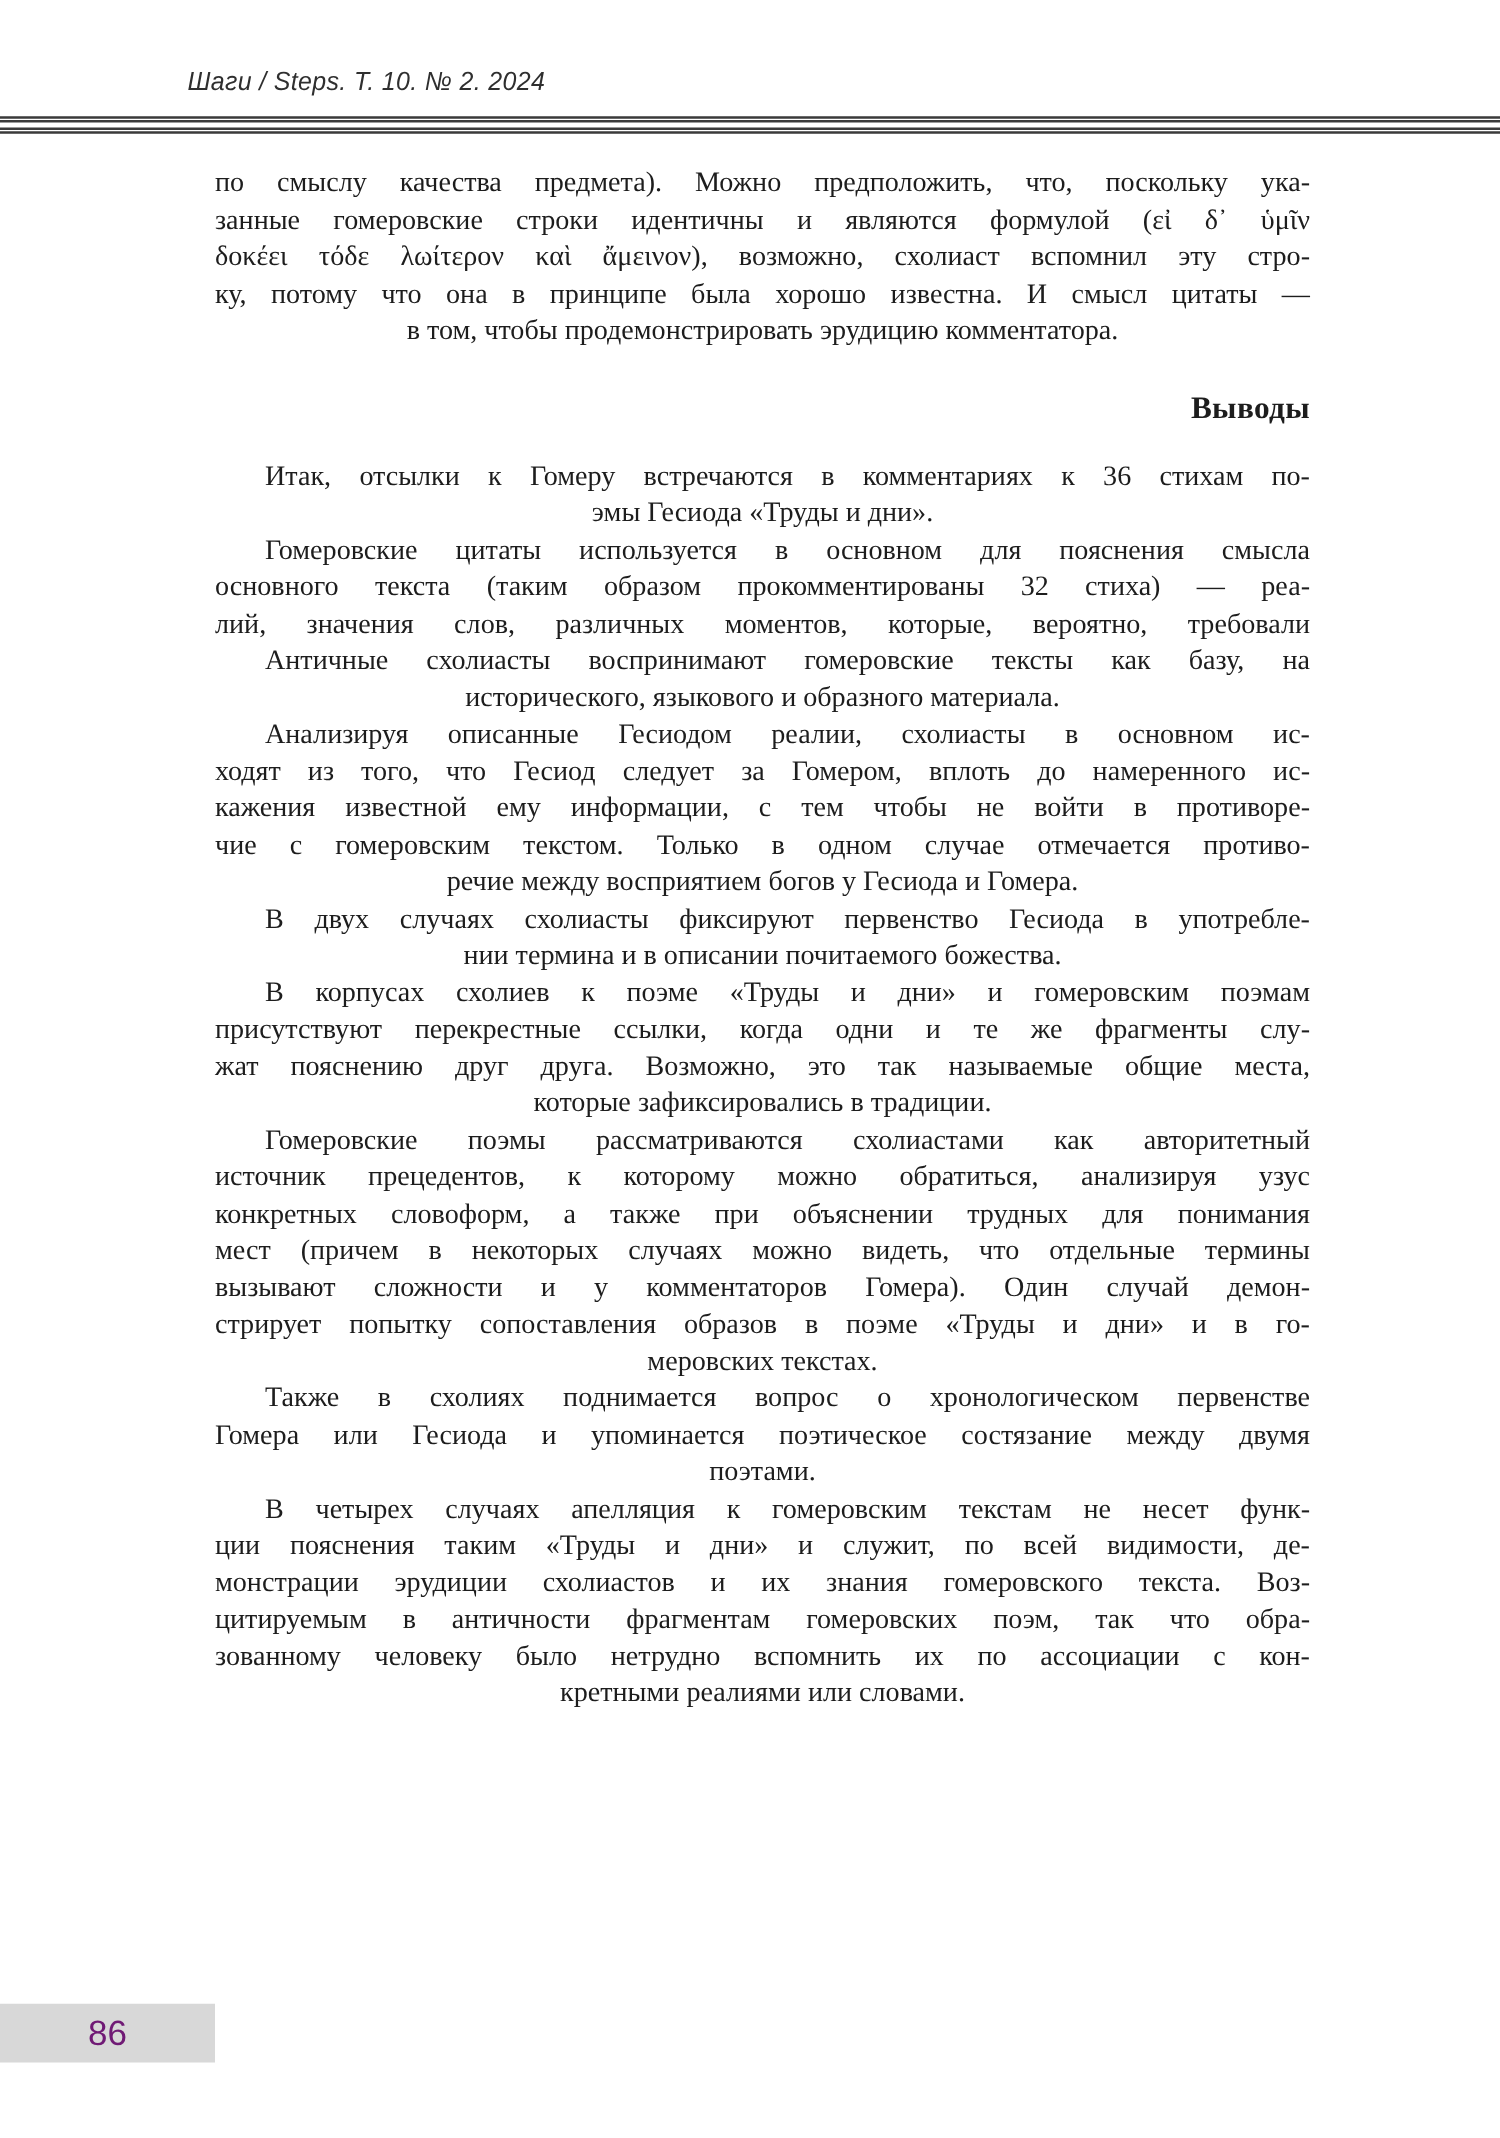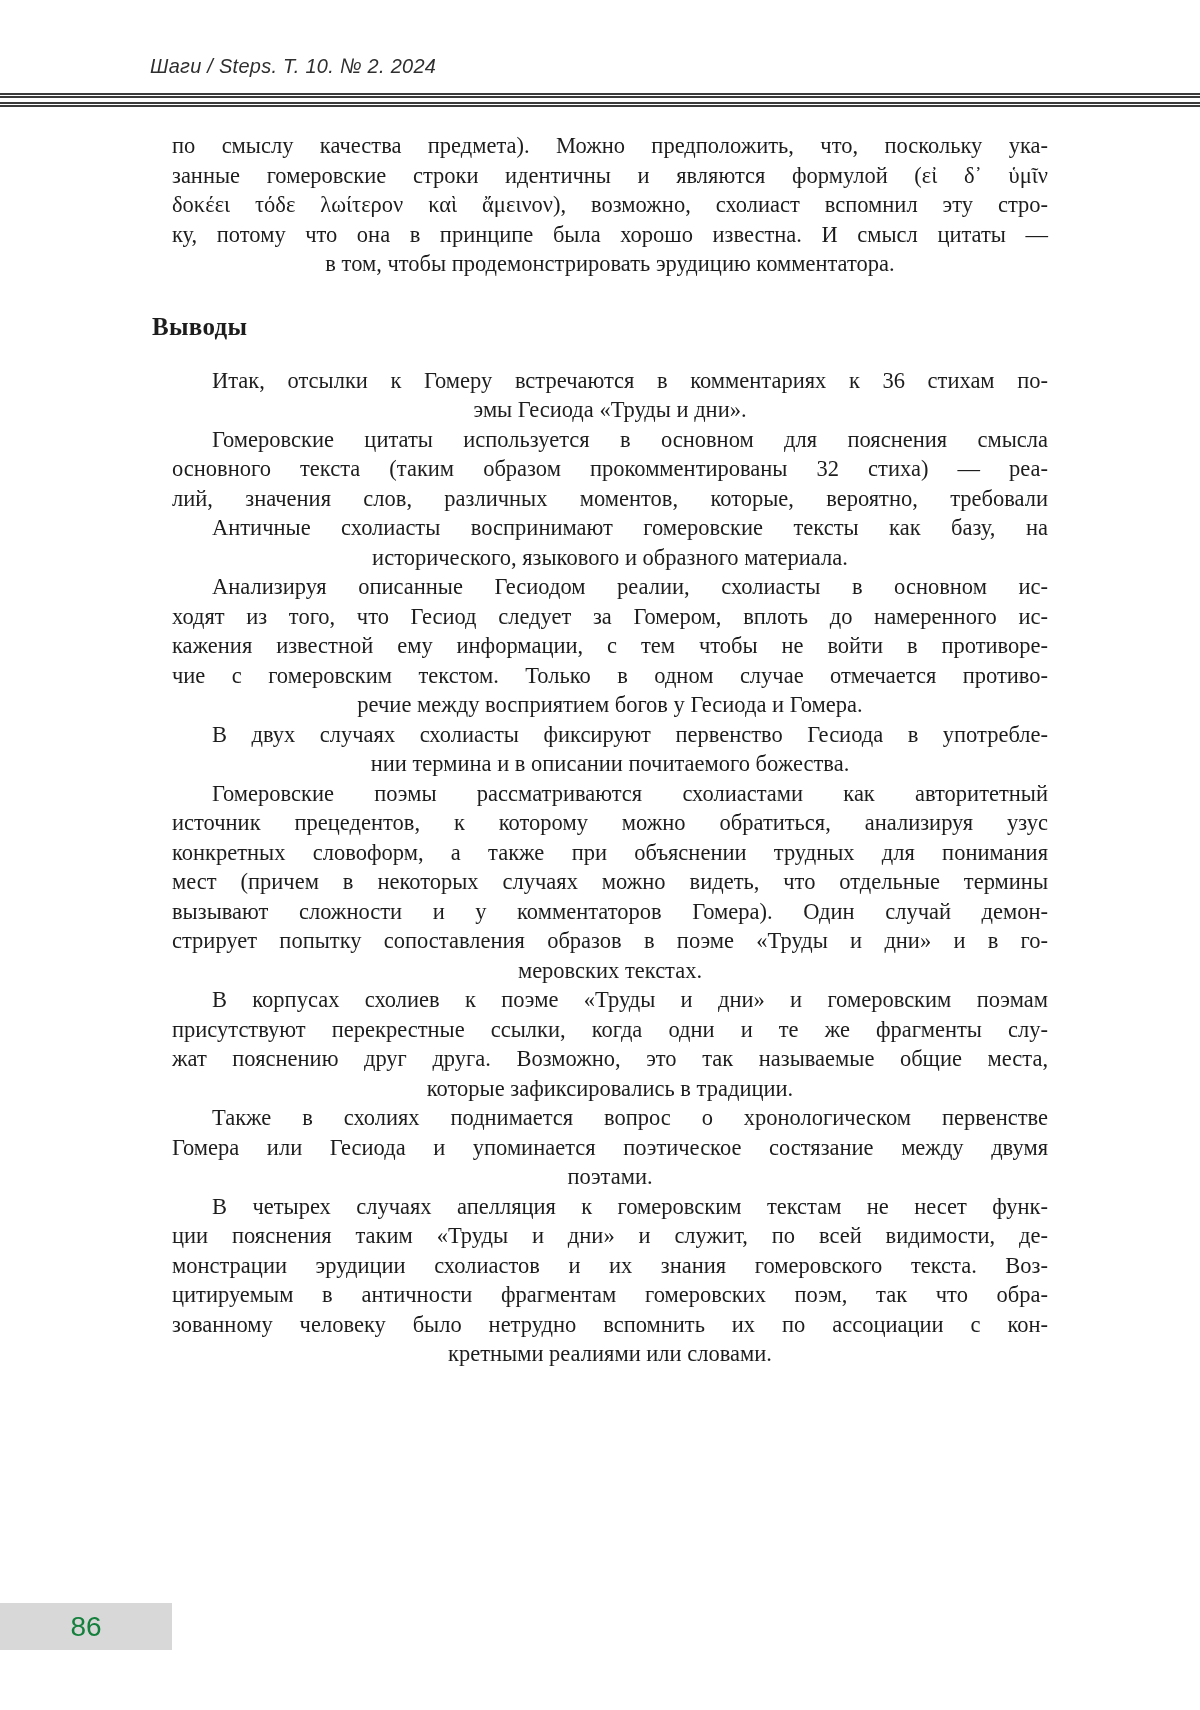--- a/index.html
+++ b/index.html
@@ -63,40 +63,40 @@
     margin-left: 20px;
   }
   .line.last {
     text-align: center;
     text-align-last: auto;
   }
   .line.first-indent {
     text-indent: 40px;
   }
   .section-heading {
-    text-align: left;
+    text-align: right;
     font-weight: bold;
     font-size: 25px;
     line-height: 30px;
     letter-spacing: 0.3px;
     margin: 33px 0 24px 0;
   }
   .footer-box {
     position: absolute;
     left: 0;
     top: 1603px;
     width: 172px;
     height: 47px;
     background: #d8d8d8;
     display: flex;
     align-items: center;
     justify-content: center;
     font-family: "Liberation Sans", sans-serif;
     font-size: 28px;
-    color: #15803d;
+    color: #701a75;
   }
 </style>
 </head>
 <body>
 
 <div class="page">
 
   <div class="journal-header">Шаги / Steps. Т. 10. № 2. 2024</div>
 
   <div class="rules">
@@ -131,33 +131,33 @@
         <div class="line">ходят из того, что Гесиод следует за Гомером, вплоть до намеренного ис-</div>
         <div class="line">кажения известной ему информации, с тем чтобы не войти в противоре-</div>
         <div class="line">чие с гомеровским текстом. Только в одном случае отмечается противо-</div>
         <div class="line last">речие между восприятием богов у Гесиода и Гомера.</div>
       </div>
       <div class="paragraph">
         <div class="line first-indent">В двух случаях схолиасты фиксируют первенство Гесиода в употребле-</div>
         <div class="line last">нии термина и в описании почитаемого божества.</div>
       </div>
       <div class="paragraph">
+        <div class="line first-indent">В корпусах схолиев к поэме «Труды и дни» и гомеровским поэмам</div>
+        <div class="line">присутствуют перекрестные ссылки, когда одни и те же фрагменты слу-</div>
+        <div class="line">жат пояснению друг друга. Возможно, это так называемые общие места,</div>
+        <div class="line last">которые зафиксировались в традиции.</div>
+      </div>
+      <div class="paragraph">
         <div class="line first-indent">Гомеровские поэмы рассматриваются схолиастами как авторитетный</div>
         <div class="line">источник прецедентов, к которому можно обратиться, анализируя узус</div>
         <div class="line">конкретных словоформ, а также при объяснении трудных для понимания</div>
         <div class="line">мест (причем в некоторых случаях можно видеть, что отдельные термины</div>
         <div class="line">вызывают сложности и у комментаторов Гомера). Один случай демон-</div>
         <div class="line">стрирует попытку сопоставления образов в поэме «Труды и дни» и в го-</div>
         <div class="line last">меровских текстах.</div>
-      </div>
-      <div class="paragraph">
-        <div class="line first-indent">В корпусах схолиев к поэме «Труды и дни» и гомеровским поэмам</div>
-        <div class="line">присутствуют перекрестные ссылки, когда одни и те же фрагменты слу-</div>
-        <div class="line">жат пояснению друг друга. Возможно, это так называемые общие места,</div>
-        <div class="line last">которые зафиксировались в традиции.</div>
       </div>
       <div class="paragraph">
         <div class="line first-indent">Также в схолиях поднимается вопрос о хронологическом первенстве</div>
         <div class="line">Гомера или Гесиода и упоминается поэтическое состязание между двумя</div>
         <div class="line last">поэтами.</div>
       </div>
       <div class="paragraph">
         <div class="line first-indent">В четырех случаях апелляция к гомеровским текстам не несет функ-</div>
         <div class="line">ции пояснения таким «Труды и дни» и служит, по всей видимости, де-</div>
         <div class="line">монстрации эрудиции схолиастов и их знания гомеровского текста. Воз-</div>

